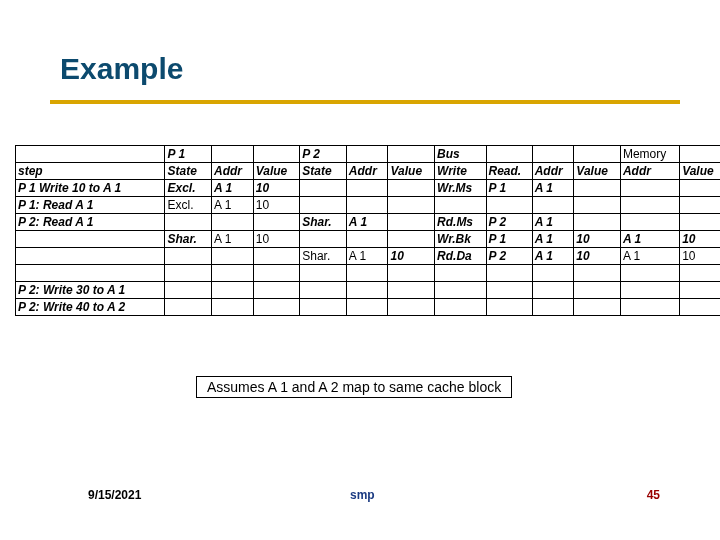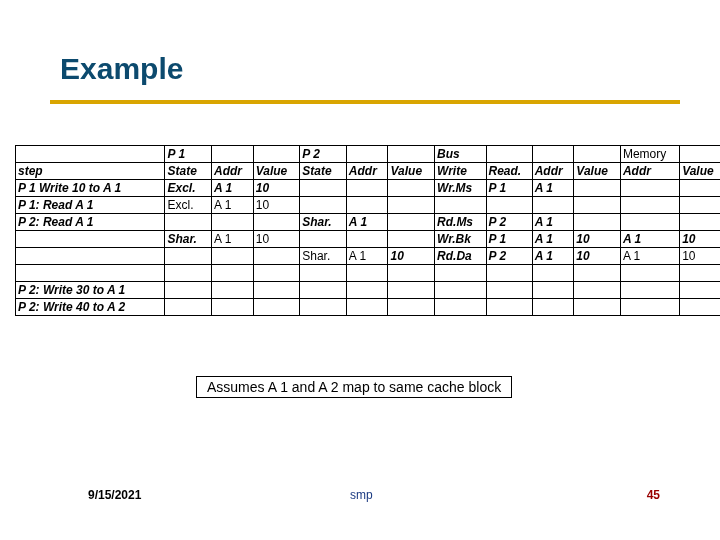--- a/index.html
+++ b/index.html
@@ -72,21 +72,21 @@
     left: 88px;
     font-size: 12px;
     font-weight: bold;
     text-align: center;
   }
   .foot-mid {
     position: absolute;
     bottom: 38px;
     left: 350px;
     font-size: 12px;
-    font-weight: normal;
+    font-weight: bold;
     color: #1c3b82;
   }
   .foot-page {
     position: absolute;
     bottom: 38px;
     right: 60px;
     font-size: 12px;
     font-weight: bold;
     color: #990000;
     margin-top: 32px;

